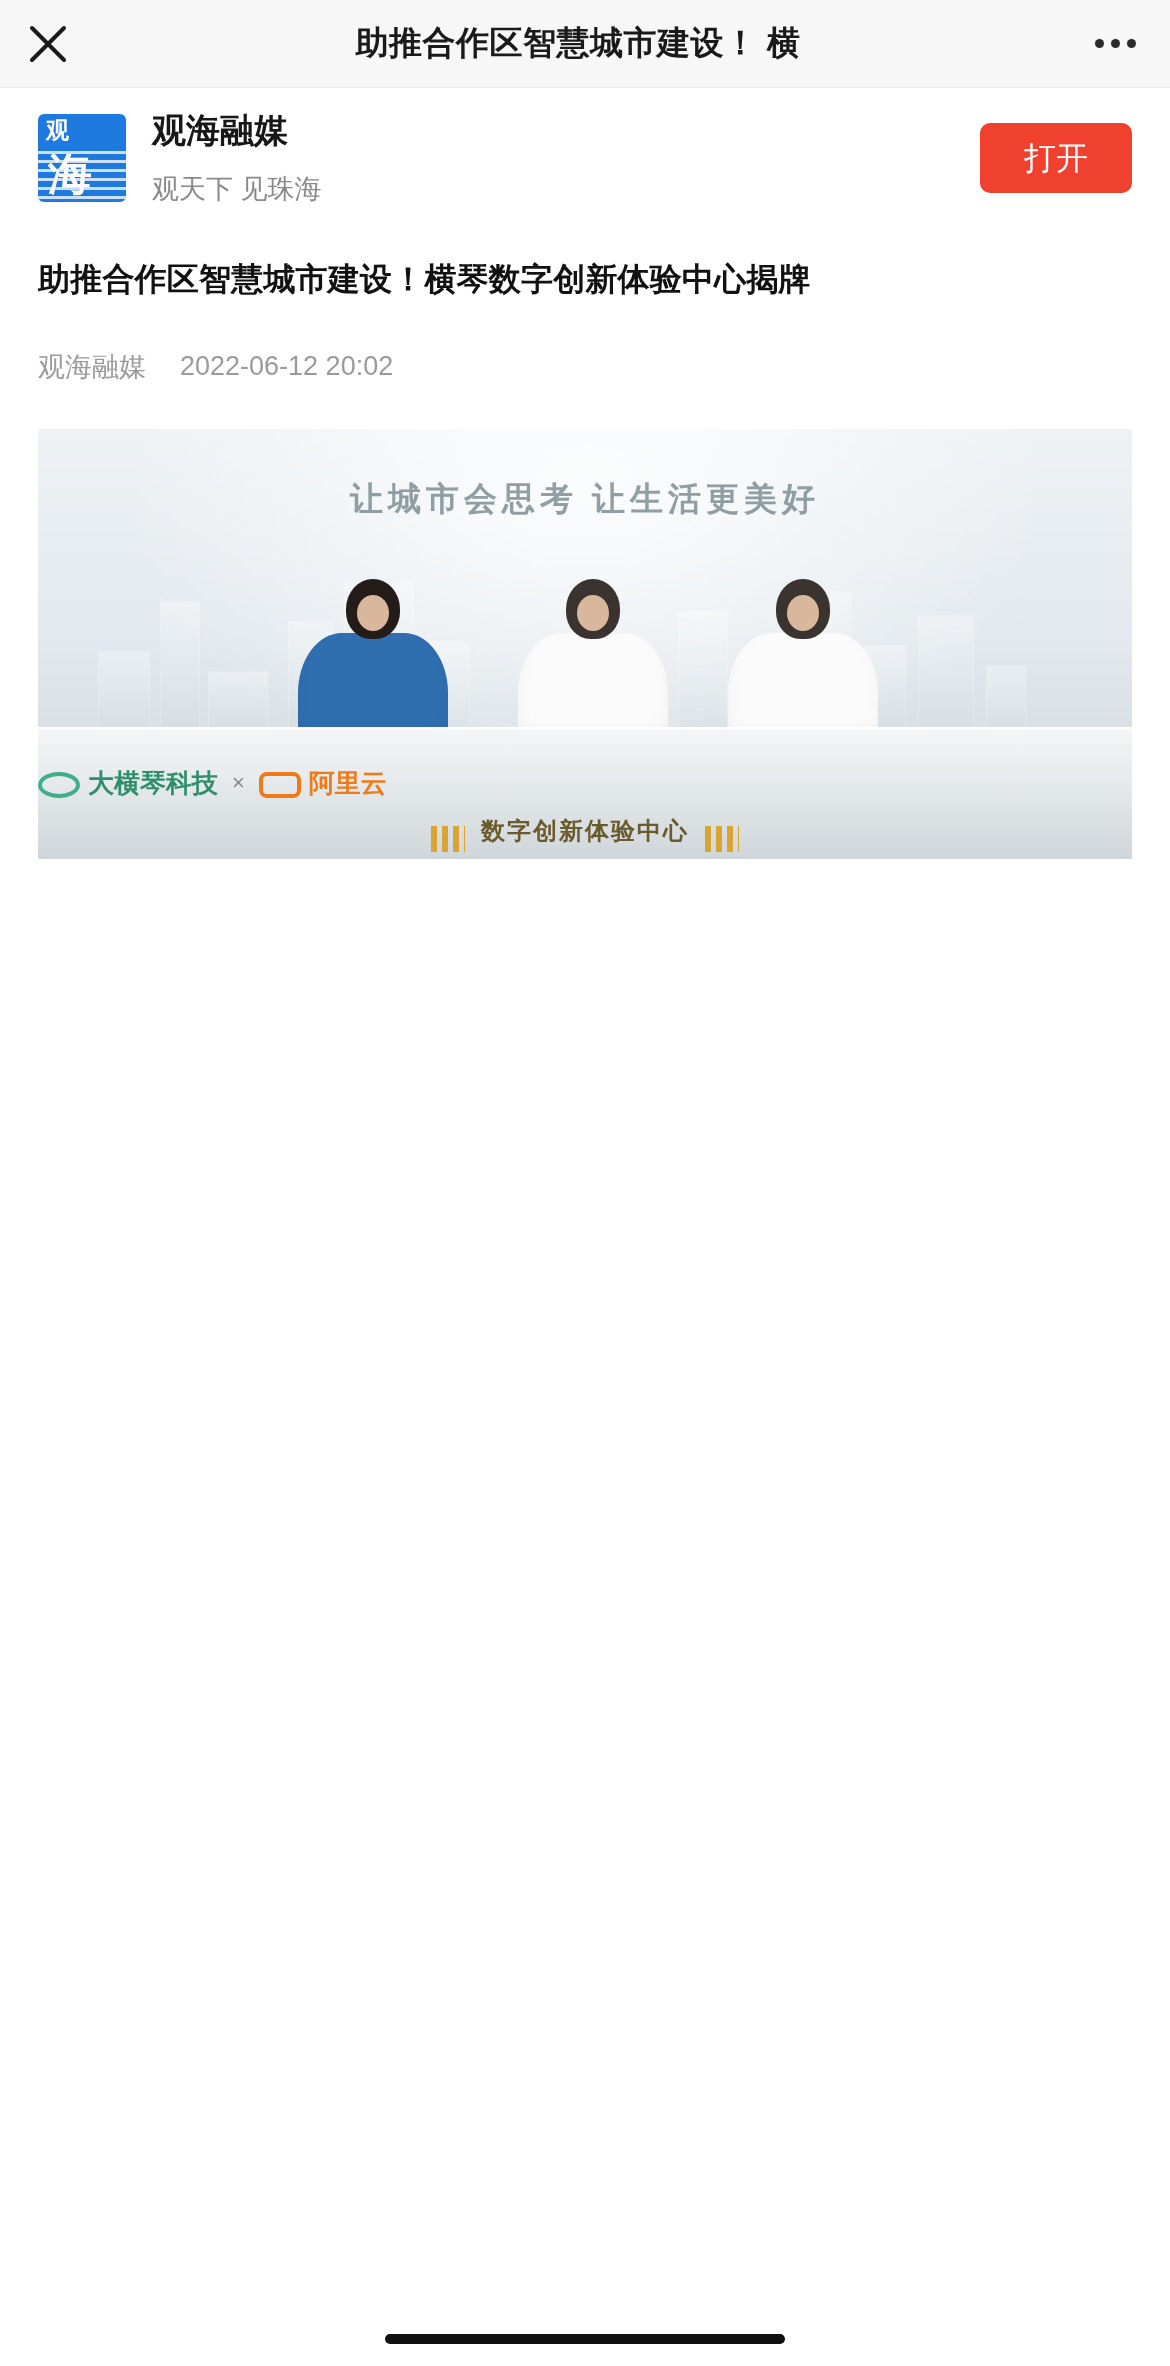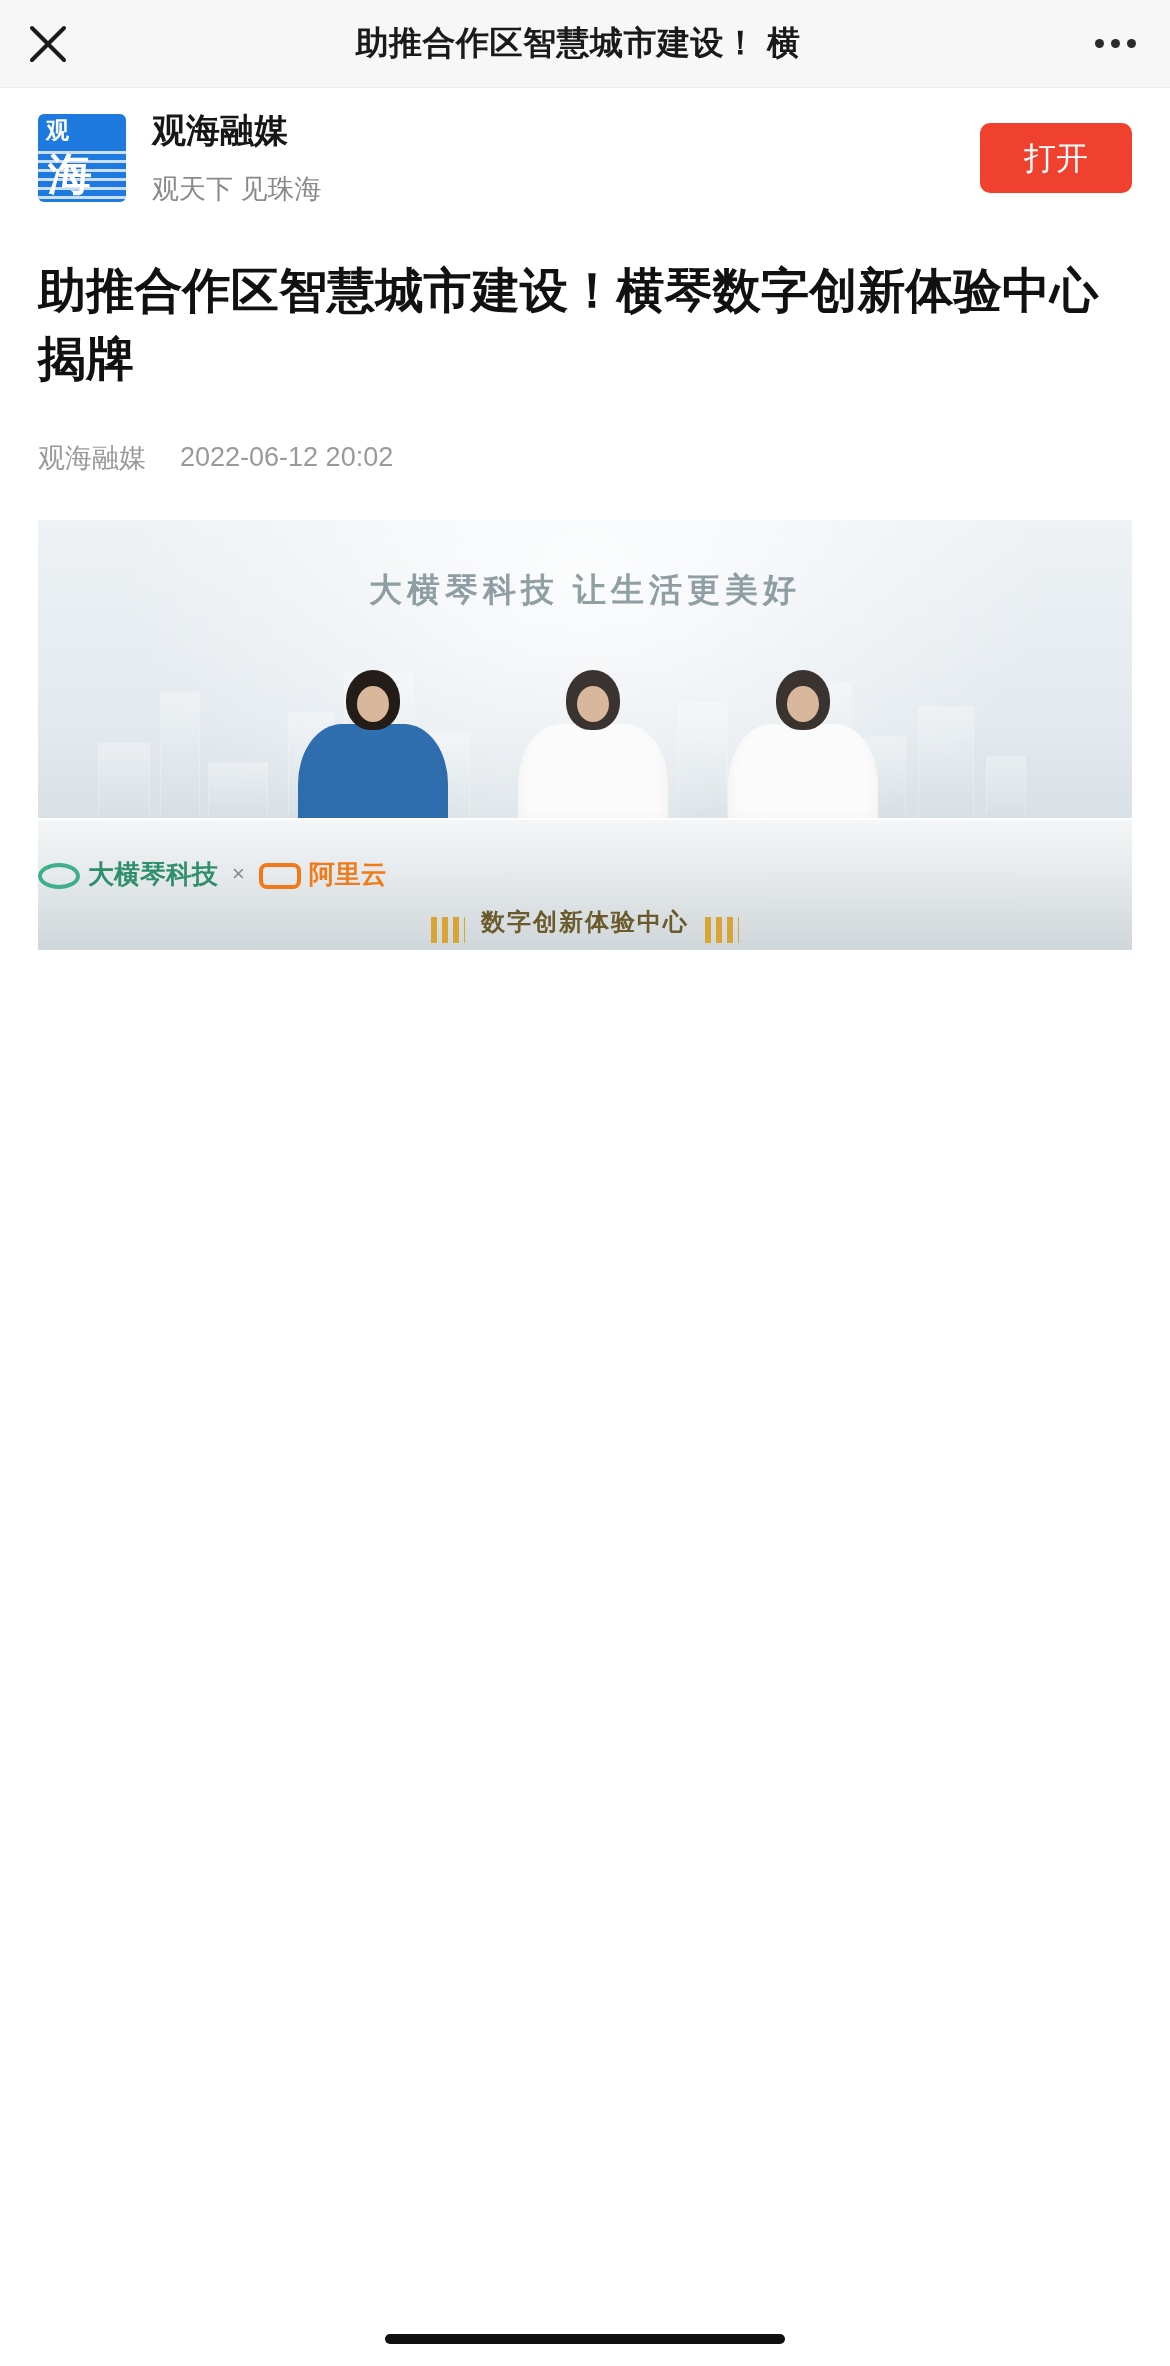--- a/index.html
+++ b/index.html
@@ -136,21 +136,21 @@
     padding: 19px 44px;
     line-height: 1;
     cursor: pointer;
   }
 
   
   .article {
     padding: 26px 38px 0 38px;
   }
   .article-title {
-    font-size: 48px;
+    font-size: 32px;
     font-weight: 700;
     color: #111111;
     line-height: 1.42;
     letter-spacing: 0.2px;
     margin: 0;
   }
   .meta {
     margin-top: 46px;
     display: flex;
     align-items: center;
@@ -338,21 +338,21 @@
   <div class="article">
     <h1 class="article-title">助推合作区智慧城市建设！横琴数字创新体验中心揭牌</h1>
     <div class="meta">
       <span class="meta-source">观海融媒</span>
       <span>2022-06-12 20:02</span>
     </div>
   </div>
 
   <div class="figure">
     <div class="fig-wall"></div>
-    <div class="fig-headline">大横琴科技 让生活更美好</div>
+    <div class="fig-headline">让城市会思考 让生活更美好</div>
 
     <div class="fig-city">
       <div class="bldg" style="left:60px;  width:52px; height:90px;"></div>
       <div class="bldg" style="left:122px; width:40px; height:140px;"></div>
       <div class="bldg" style="left:170px; width:60px; height:70px;"></div>
       <div class="bldg" style="left:250px; width:46px; height:120px;"></div>
       <div class="bldg" style="left:306px; width:70px; height:160px;"></div>
       <div class="bldg" style="left:388px; width:44px; height:100px;"></div>
       <div class="bldg" style="left:640px; width:50px; height:130px;"></div>
       <div class="bldg" style="left:700px; width:38px; height:86px;"></div>

